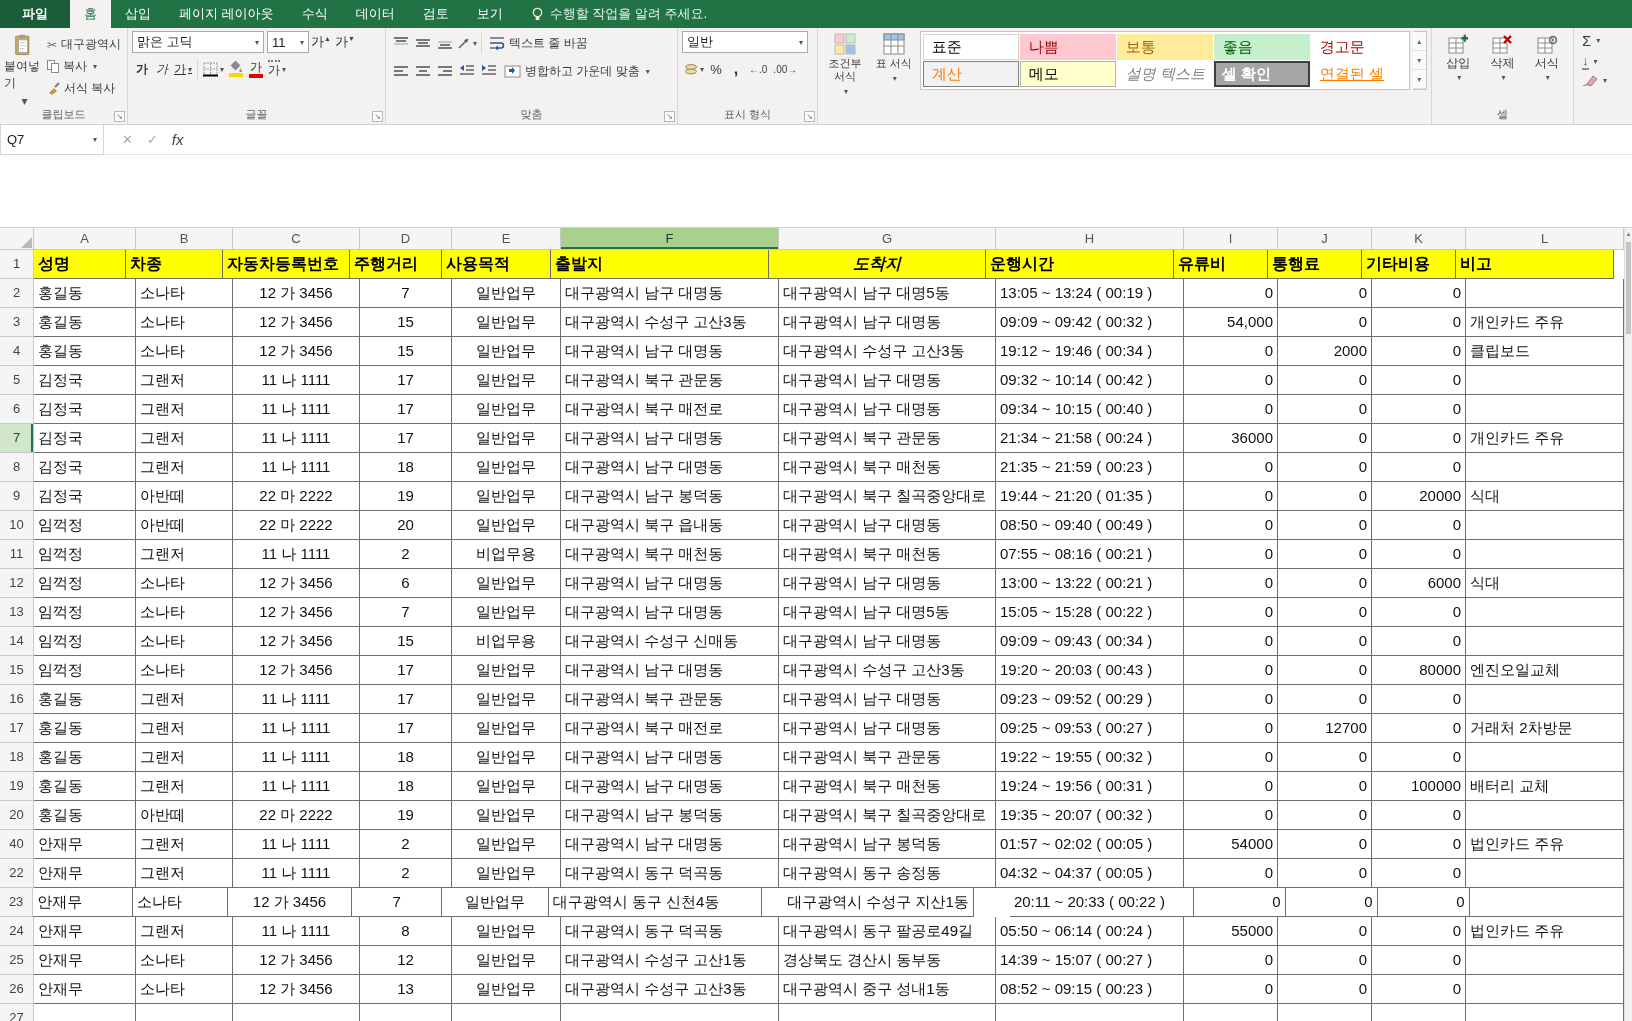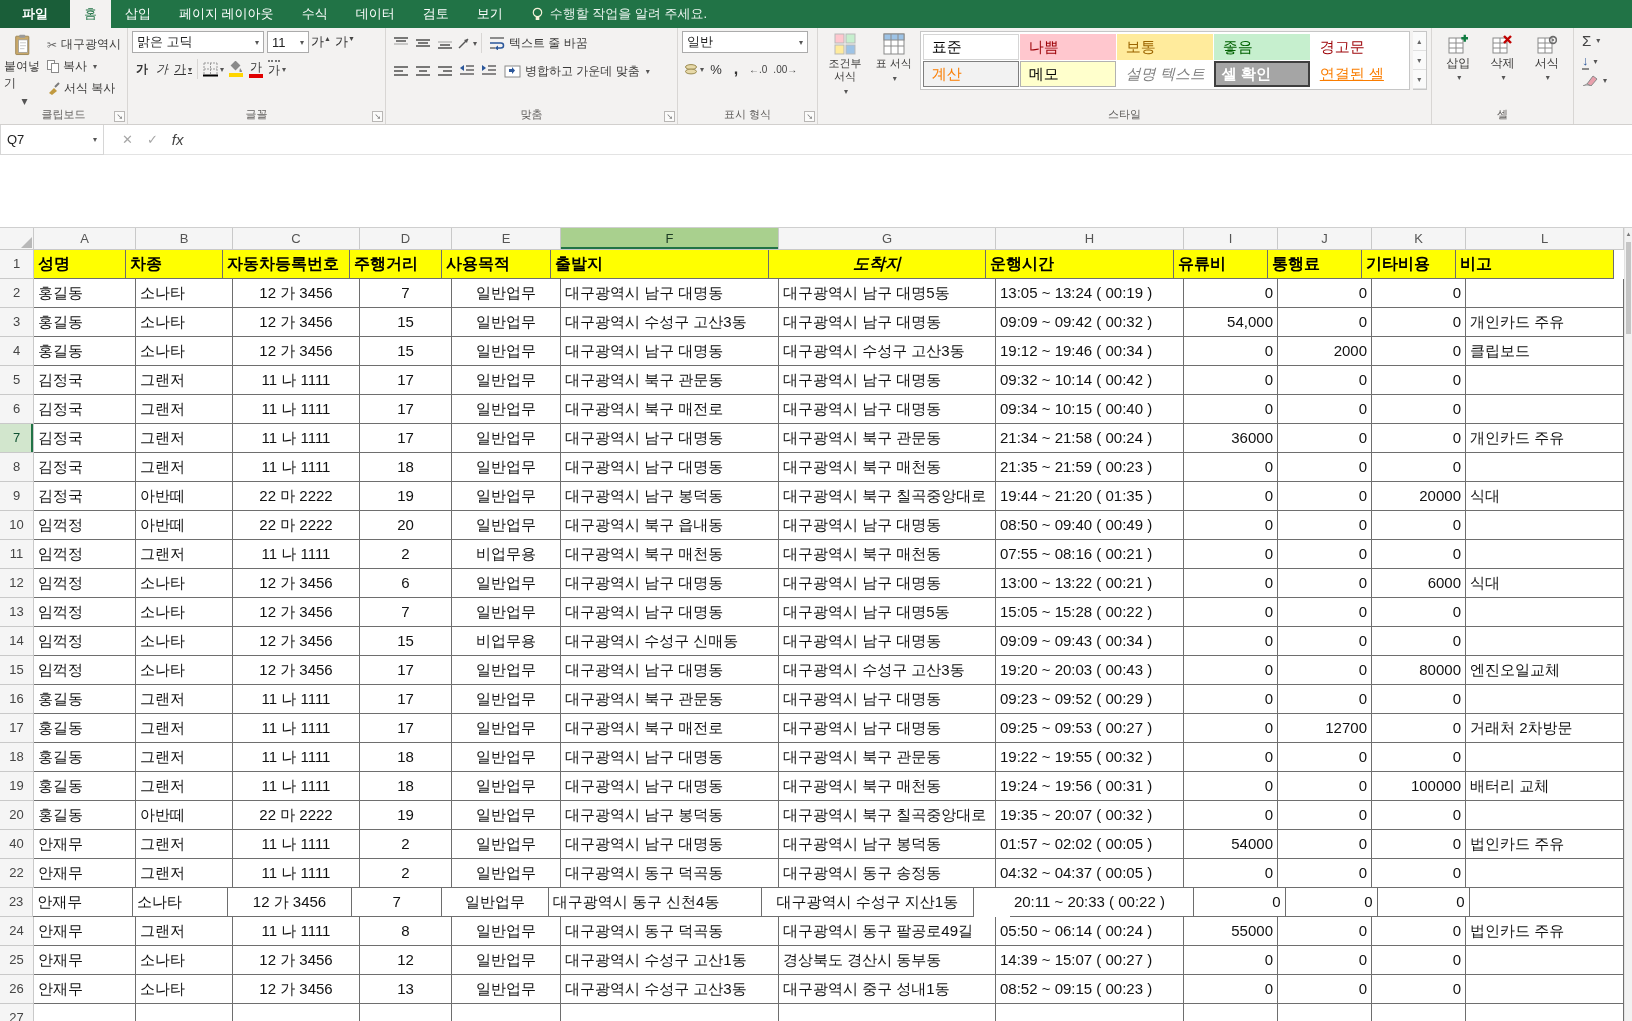--- a/index.html
+++ b/index.html
@@ -391,21 +391,20 @@
         <div class="chip s6">메모</div>
         <div class="chip s7">설명 텍스트</div>
         <div class="chip s8">셀 확인</div>
         <div class="chip s9">연결된 셀</div>
       </div>
       <div class="gal-arrows">
         <div>▴</div>
         <div>▾</div>
         <div>▾</div>
       </div>
-      <span class="grp-label">스타일</span>
     </div>
 
     <div class="group g-cells">
       <div class="vbig2">
         <svg width="20" height="20" viewBox="0 0 20 20">
           <rect x="1" y="4" width="14" height="15" fill="#fff" stroke="#8a8a8a"></rect>
           <line x1="1" y1="9" x2="15" y2="9" stroke="#8a8a8a"></line>
             <line x1="1" y1="14" x2="15" y2="14" stroke="#8a8a8a"></line>
           <line x1="8" y1="4" x2="8" y2="19" stroke="#8a8a8a"></line>
           <path d="M15,1 h3 v3 h3 v3 h-3 v3 h-3 v-3 h-3 v-3 h3 Z" fill="#107c41" transform="scale(0.78) translate(5,0)"></path>
@@ -823,21 +822,21 @@
           <div class="cell" style="width: 158px; text-align: left;"></div>
         </div>
         <div class="grow">
           <div class="rowh">23</div>
           <div class="cell" style="width: 102px; text-align: left;">안재무</div>
           <div class="cell" style="width: 97px; text-align: left;">소나타</div>
           <div class="cell" style="width: 127px; text-align: center;">12 가 3456</div>
           <div class="cell" style="width: 92px; text-align: center;">7</div>
           <div class="cell" style="width: 109px; text-align: center;">일반업무</div>
           <div class="cell" style="width: 218px; text-align: left;">대구광역시 동구 신천4동</div>
-          <div class="cell" style="width: 217px; text-align: center;">대구광역시 수성구 지산1동</div>
+          <div class="cell" style="width: 217px; text-align: right;">대구광역시 수성구 지산1동</div>
           <div class="cell" style="width: 188px; text-align: left; margin-left: 36px;">20:11 ~ 20:33 ( 00:22 )</div>
           <div class="cell" style="width: 94px; text-align: right;">0</div>
           <div class="cell" style="width: 94px; text-align: right;">0</div>
           <div class="cell" style="width: 94px; text-align: right;">0</div>
           <div class="cell" style="width: 158px; text-align: left;"></div>
         </div>
         <div class="grow">
           <div class="rowh">24</div>
           <div class="cell" style="width: 102px; text-align: left;">안재무</div>
           <div class="cell" style="width: 97px; text-align: left;">그랜저</div>

